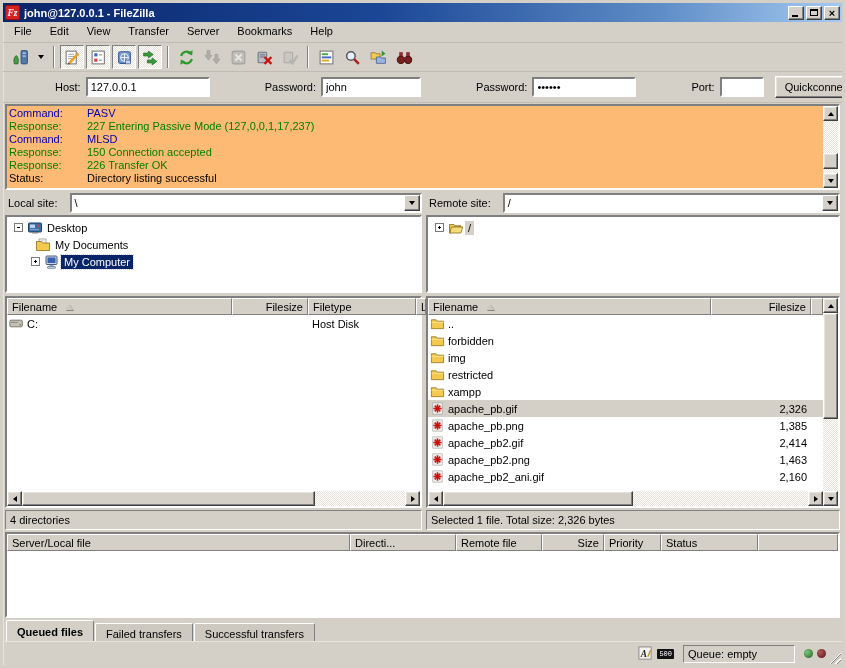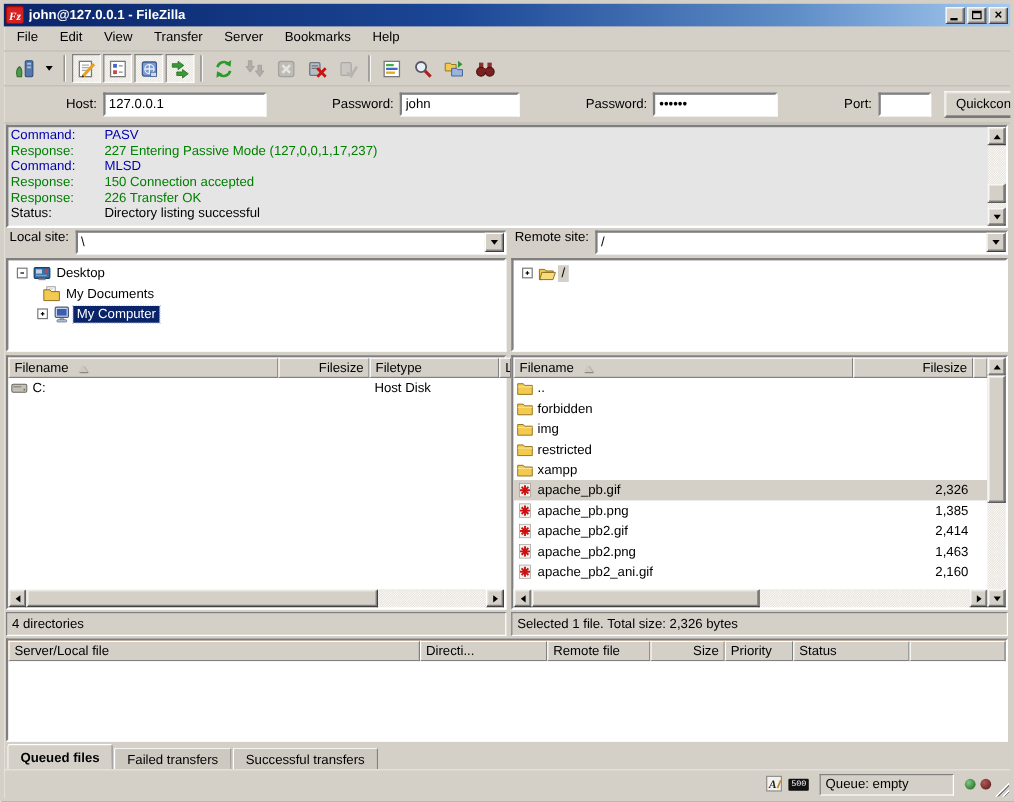--- a/index.html
+++ b/index.html
@@ -42,21 +42,21 @@
   
   .quickbar{height:31px;flex:0 0 31px;display:flex;align-items:center;padding-left:8px;gap:5px;border-bottom:1px solid #c0bcb4;}
   .qlabel{margin-left:6px;padding-left:44px;}
   .tinput{height:20px;background:#fff;border:2px solid;border-color:#7f7f7f #fff #fff #7f7f7f;
     font-family:inherit;font-size:11px;padding:0 3px;outline:none;}
   .btn{height:22px;background:#d4d0c8;border:1px solid;border-color:#fff #404040 #404040 #fff;
     box-shadow:inset -1px -1px 0 #808080, inset 1px 1px 0 #e8e4dc;
     font-family:inherit;font-size:11px;padding:0 9px;display:flex;align-items:center;}
   .btn.drop{width:16px;padding:0;justify-content:center;}
   
-  .logpanel{height:86px;flex:0 0 86px;margin:1px 2px;background:#e5e5e5;
+  .logpanel{height:86px;flex:0 0 86px;margin:1px 2px;background:#fdba74;
     border:2px solid;border-color:#7f7f7f #fff #fff #7f7f7f;display:flex;}
   .logbody{flex:1;padding:1px 2px;overflow:hidden;}
   .logline{display:flex;line-height:13px;white-space:nowrap;}
   .loglabel{width:78px;flex:0 0 78px;}
   .k-command{color:#0000b0;}
   .k-response{color:#008000;}
   .k-status{color:#000;}
   
   .dither{background-color:#e6e2da;
     background-image:linear-gradient(45deg,#fff 25%,transparent 25%,transparent 75%,#fff 75%),linear-gradient(45deg,#fff 25%,transparent 25%,transparent 75%,#fff 75%);
@@ -69,42 +69,42 @@
     box-shadow:inset -1px -1px 0 #808080, inset 1px 1px 0 #e8e4dc;}
   .tri-up{width:0;height:0;border:3px solid transparent;border-bottom:4px solid #000;margin-top:-2px;}
   .tri-dn{width:0;height:0;border:3px solid transparent;border-top:4px solid #000;margin-top:3px;}
   .tri-lf{width:0;height:0;border:3px solid transparent;border-right:4px solid #000;margin-left:-2px;}
   .tri-rt{width:0;height:0;border:3px solid transparent;border-left:4px solid #000;margin-left:3px;}
   
   .mainrow{flex:1;display:flex;padding:1px 2px 0 2px;min-height:0;}
   .pane{display:flex;flex-direction:column;min-width:0;}
   .pane.left{width:417px;flex:0 0 417px;}
   .pane.right{flex:1;margin-left:4px;}
-  .siterow{height:22px;flex:0 0 22px;display:flex;align-items:flex-start;}
+  .siterow{height:22px;flex:0 0 22px;display:flex;align-items:center;gap:7px;}
   .sitelabel{padding:0 5px 0 3px;white-space:nowrap;}
   .combo{flex:1;height:20px;background:#fff;border:2px solid;border-color:#7f7f7f #fff #fff #7f7f7f;display:flex;align-items:center;}
   .combo .cval{flex:1;padding:0 3px;}
   .combo .cbtn{width:16px;height:16px;background:#d4d0c8;border:1px solid;border-color:#fff #404040 #404040 #fff;
     box-shadow:inset -1px -1px 0 #808080;display:flex;align-items:center;justify-content:center;}
   .treebox{height:78px;flex:0 0 78px;margin-top:1px;background:#fff;
     border:2px solid;border-color:#7f7f7f #fff #fff #7f7f7f;padding:2px 0 0 3px;overflow:hidden;}
   .trow{display:flex;align-items:center;height:17px;white-space:nowrap;}
   .tindent{width:17px;flex:0 0 17px;}
   .expander{width:9px;height:9px;flex:0 0 9px;border:1px solid #7a7a7a;background:#fff;position:relative;margin:0 4px;}
   .expander:before{content:"";position:absolute;left:2px;right:2px;top:3px;height:1px;background:#000;}
   .expander.plus:after{content:"";position:absolute;top:2px;bottom:2px;left:3px;width:1px;background:#000;}
   .ticon{width:17px;height:16px;flex:0 0 17px;}
   .ticon svg{width:16px;height:16px;}
   .tlabel{padding:1px 3px;}
   .tlabel.sel{background:#0a246a;color:#fff;outline:1px dotted #c8d4e8;}
   .tlabel.graysel{background:#d4d0c8;}
   
   .listwrap{flex:1;margin-top:3px;border:2px solid;border-color:#7f7f7f #fff #fff #7f7f7f;background:#fff;display:flex;min-height:0;}
   .listmain{flex:1;display:flex;flex-direction:column;min-width:0;}
-  .lheader{height:17px;flex:0 0 17px;display:flex;background:#f97316;}
+  .lheader{height:17px;flex:0 0 17px;display:flex;background:#a21caf;}
   .hcell{height:17px;display:flex;align-items:center;padding:0 4px;background:#d4d0c8;
     border-top:1px solid #fff;border-left:1px solid #fff;border-right:1px solid #808080;border-bottom:1px solid #808080;
     overflow:hidden;white-space:nowrap;}
   .hcell.r{justify-content:flex-end;}
   .hcell.fill{flex:1;}
   .sortmark{width:0;height:0;border-left:4px solid transparent;border-right:4px solid transparent;border-bottom:6px solid #cdc9bf;margin-left:8px;
     filter:drop-shadow(1px 1px 0 #8a867e);}
   .lbody{flex:1;background:#fff;overflow:hidden;}
   .lrow{height:17px;display:flex;align-items:center;white-space:nowrap;}
   .lrow.sel{background:#d4d0c8;}
@@ -283,21 +283,21 @@
           <rect x="9.6" y="3" width="3.4" height="4" fill="#8a3030"></rect>
           <circle cx="4.6" cy="10.2" r="3.4" fill="#7a2020" stroke="#4a1010"></circle>
           <circle cx="11.4" cy="10.2" r="3.4" fill="#7a2020" stroke="#4a1010"></circle>
           <rect x="6.6" y="7.5" width="2.8" height="2.8" fill="#7a2020"></rect>
         </svg>
       </div>
     </div>
 
   <div class="quickbar">
     <span class="qlabel" style="margin-left:0">Host:</span>
-    <input class="tinput" style="width: 136px;" value="127.0.0.1">
+    <input class="tinput" style="width: 124px;" value="127.0.0.1">
     <span class="qlabel">Password:</span>
     <input class="tinput" style="width: 100px;" value="john">
     <span class="qlabel">Password:</span>
     <input class="tinput" style="width: 104px;" value="••••••">
     <span class="qlabel">Port:</span>
     <input class="tinput" style="width: 44px;" value="">
     <button class="btn" style="margin-left:6px">Quickconnect</button>
     <button class="btn drop">
         <span class="arr-down"></span>
       </button>

